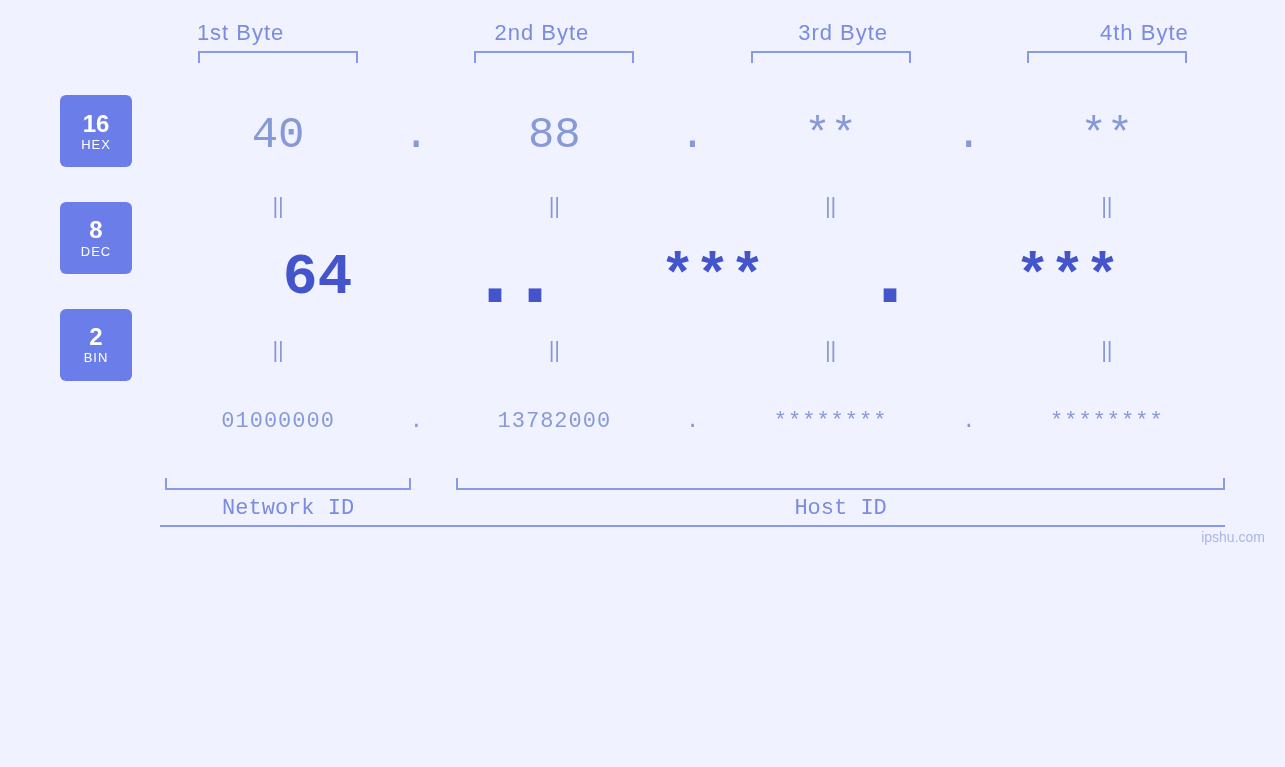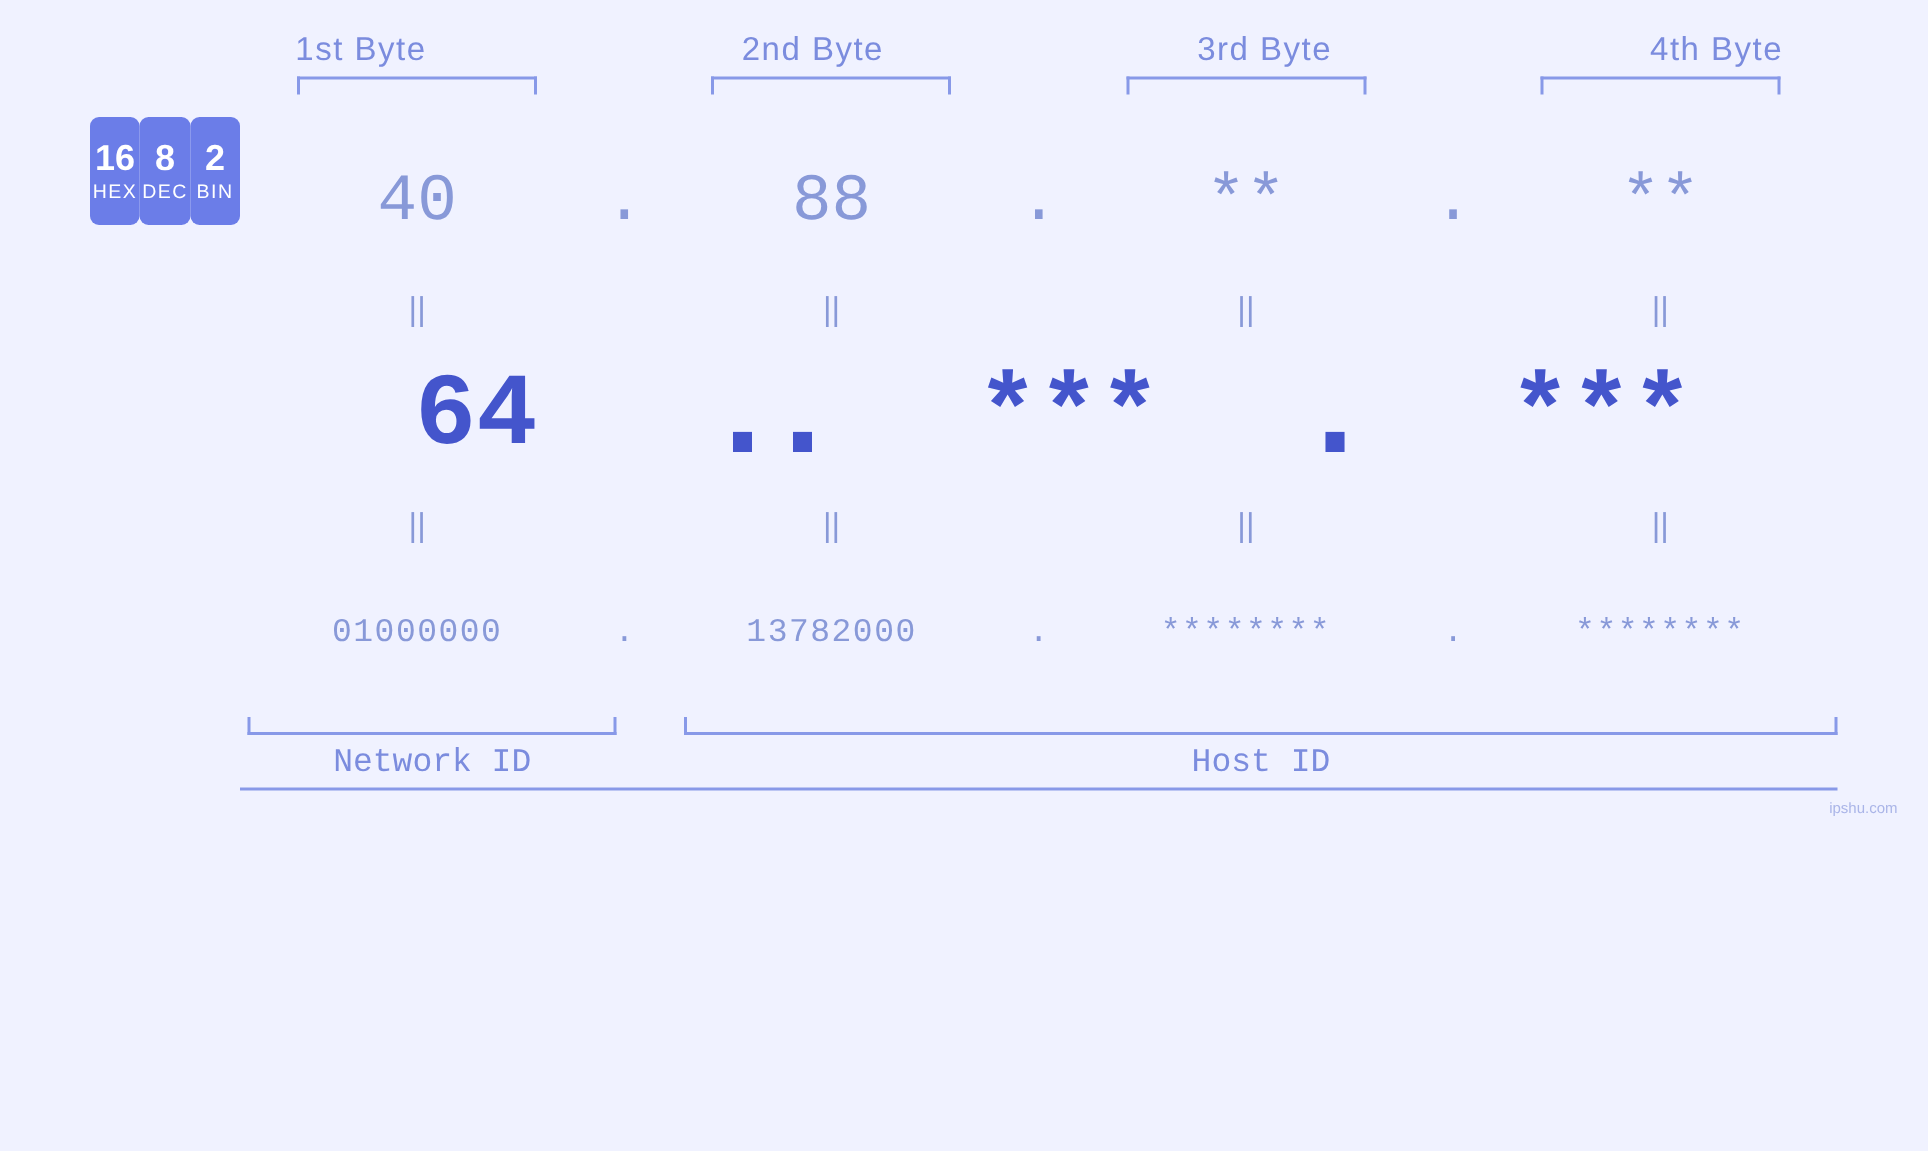--- a/index.html
+++ b/index.html
@@ -55,21 +55,21 @@
     
     .content-area {
       display: flex;
       width: 100%;
       flex: 1;
     }
 
     .labels-col {
       width: 100px;
       display: flex;
-      flex-direction: row;
+      flex-direction: column;
       justify-content: space-around;
       align-items: flex-start;
       padding-bottom: 80px;
     }
 
     .label-badge {
       background-color: #6b7de8;
       color: white;
       border-radius: 6px;
       width: 72px;
@@ -149,21 +149,21 @@
       font-family: sans-serif;
     }
 
     .equals-spacer {
       width: 40px;
       flex: none;
     }
 
     
     .dec-value {
-      font-size: 68px;
+      font-size: 58px;
       font-weight: bold;
       color: #4455cc;
       font-family: 'Courier New', Courier, monospace;
     }
 
     .dec-dot {
       font-size: 90px;
       font-weight: bold;
       color: #4455cc;
     }
@@ -186,21 +186,21 @@
       width: 100%;
       margin-left: 100px;
       position: relative;
     }
 
     .watermark {
       position: absolute;
       bottom: 12px;
       right: 20px;
       color: #aab5e8;
-      font-size: 10px;
+      font-size: 14px;
       font-family: sans-serif;
     }
   </style>
 </head>
 <body>
 
 <div class="main-container">
 
   <div class="byte-headers" style="padding-left:0;">
     <div style="width:0;flex:none;"></div>

